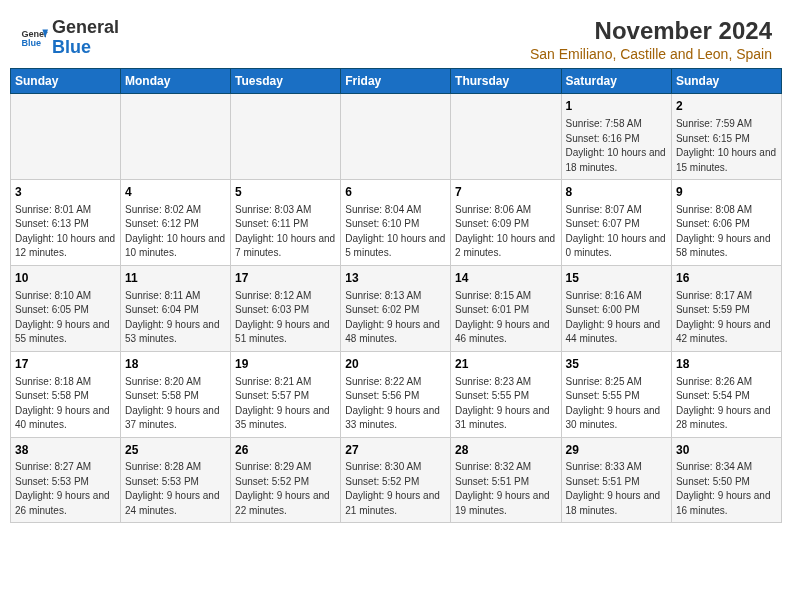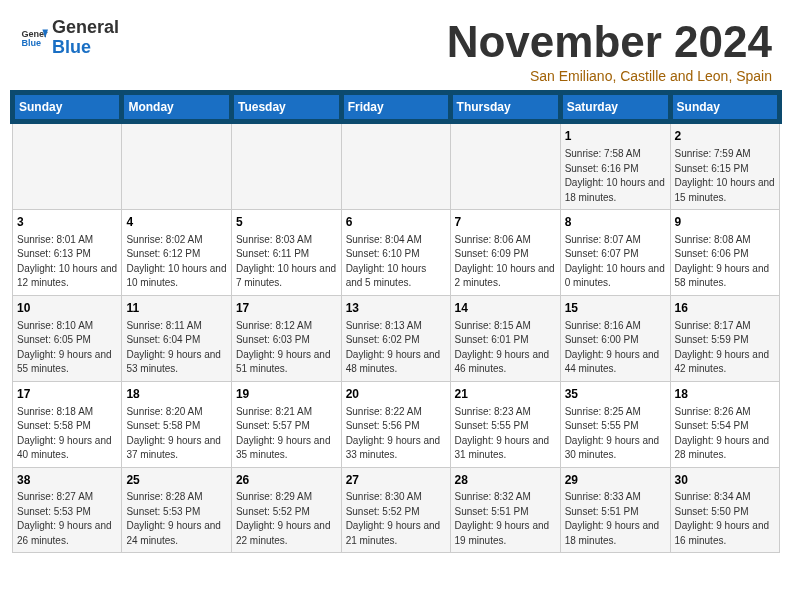--- a/index.html
+++ b/index.html
@@ -30,21 +30,21 @@
     .logo-general { color: #333; }
     .logo-blue { color: #1a6fc4; }
     .logo-icon {
       width: 28px;
       height: 28px;
     }
     .title-block {
       text-align: right;
     }
     .month-title {
-      font-size: 44px;
+      font-size: 24px;
       font-weight: bold;
       color: #333;
       line-height: 1.1;
     }
     .location {
       font-size: 14px;
       color: #a16207;
       margin-top: 2px;
     }
     .calendar {
@@ -53,21 +53,21 @@
       margin-top: 6px;
       font-size: 10.5px;
     }
     .calendar thead th {
       background-color: #1a6fc4;
       color: #fff;
       padding: 5px 4px;
       text-align: left;
       font-size: 12px;
       font-weight: bold;
-      border: 5px solid #0c4a6e;
+      border: 1px solid #0c4a6e;
     }
     .calendar tbody td {
       border: 1px solid #ccc;
       vertical-align: top;
       padding: 4px 4px;
       width: 113px;
       min-height: 70px;
       line-height: 1.4;
     }
     .day-num {

